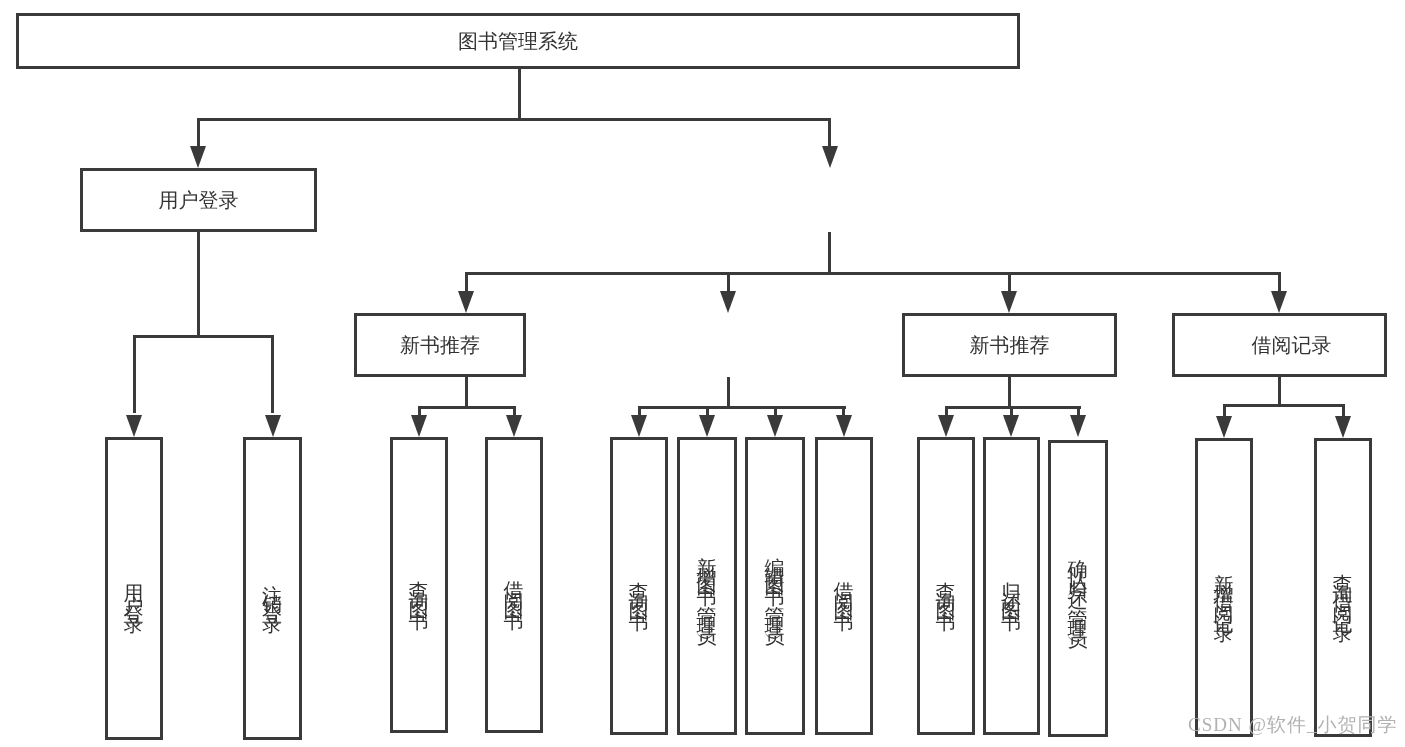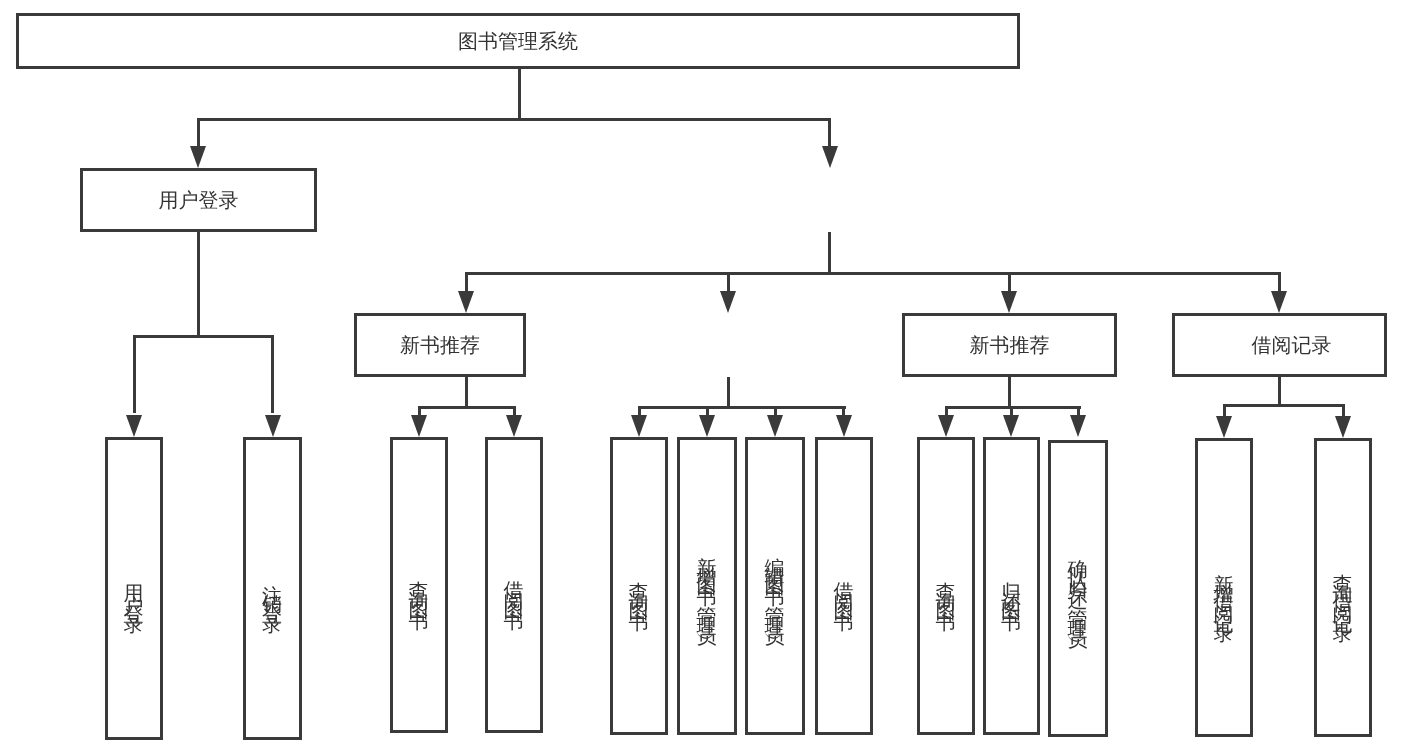--- a/index.html
+++ b/index.html
@@ -179,14 +179,15 @@
     <span>确认归还（管理员）</span>
   </div>
 
   <div class="vbox" style="left:1195px;top:438px;width:58px;height:299px;">
     <span>新增借阅记录</span>
   </div>
   <div class="vbox" style="left:1314px;top:438px;width:58px;height:299px;">
     <span>查询借阅记录</span>
   </div>
 
+  <div class="watermark">CSDN @软件_小贺同学</div>
 
 </div>
 
 </body></html>

